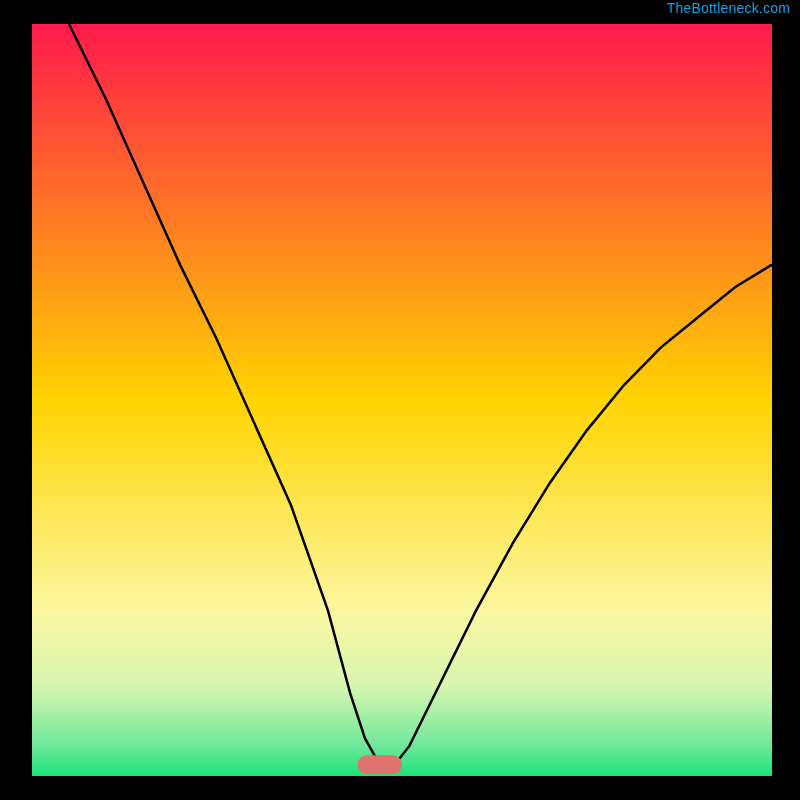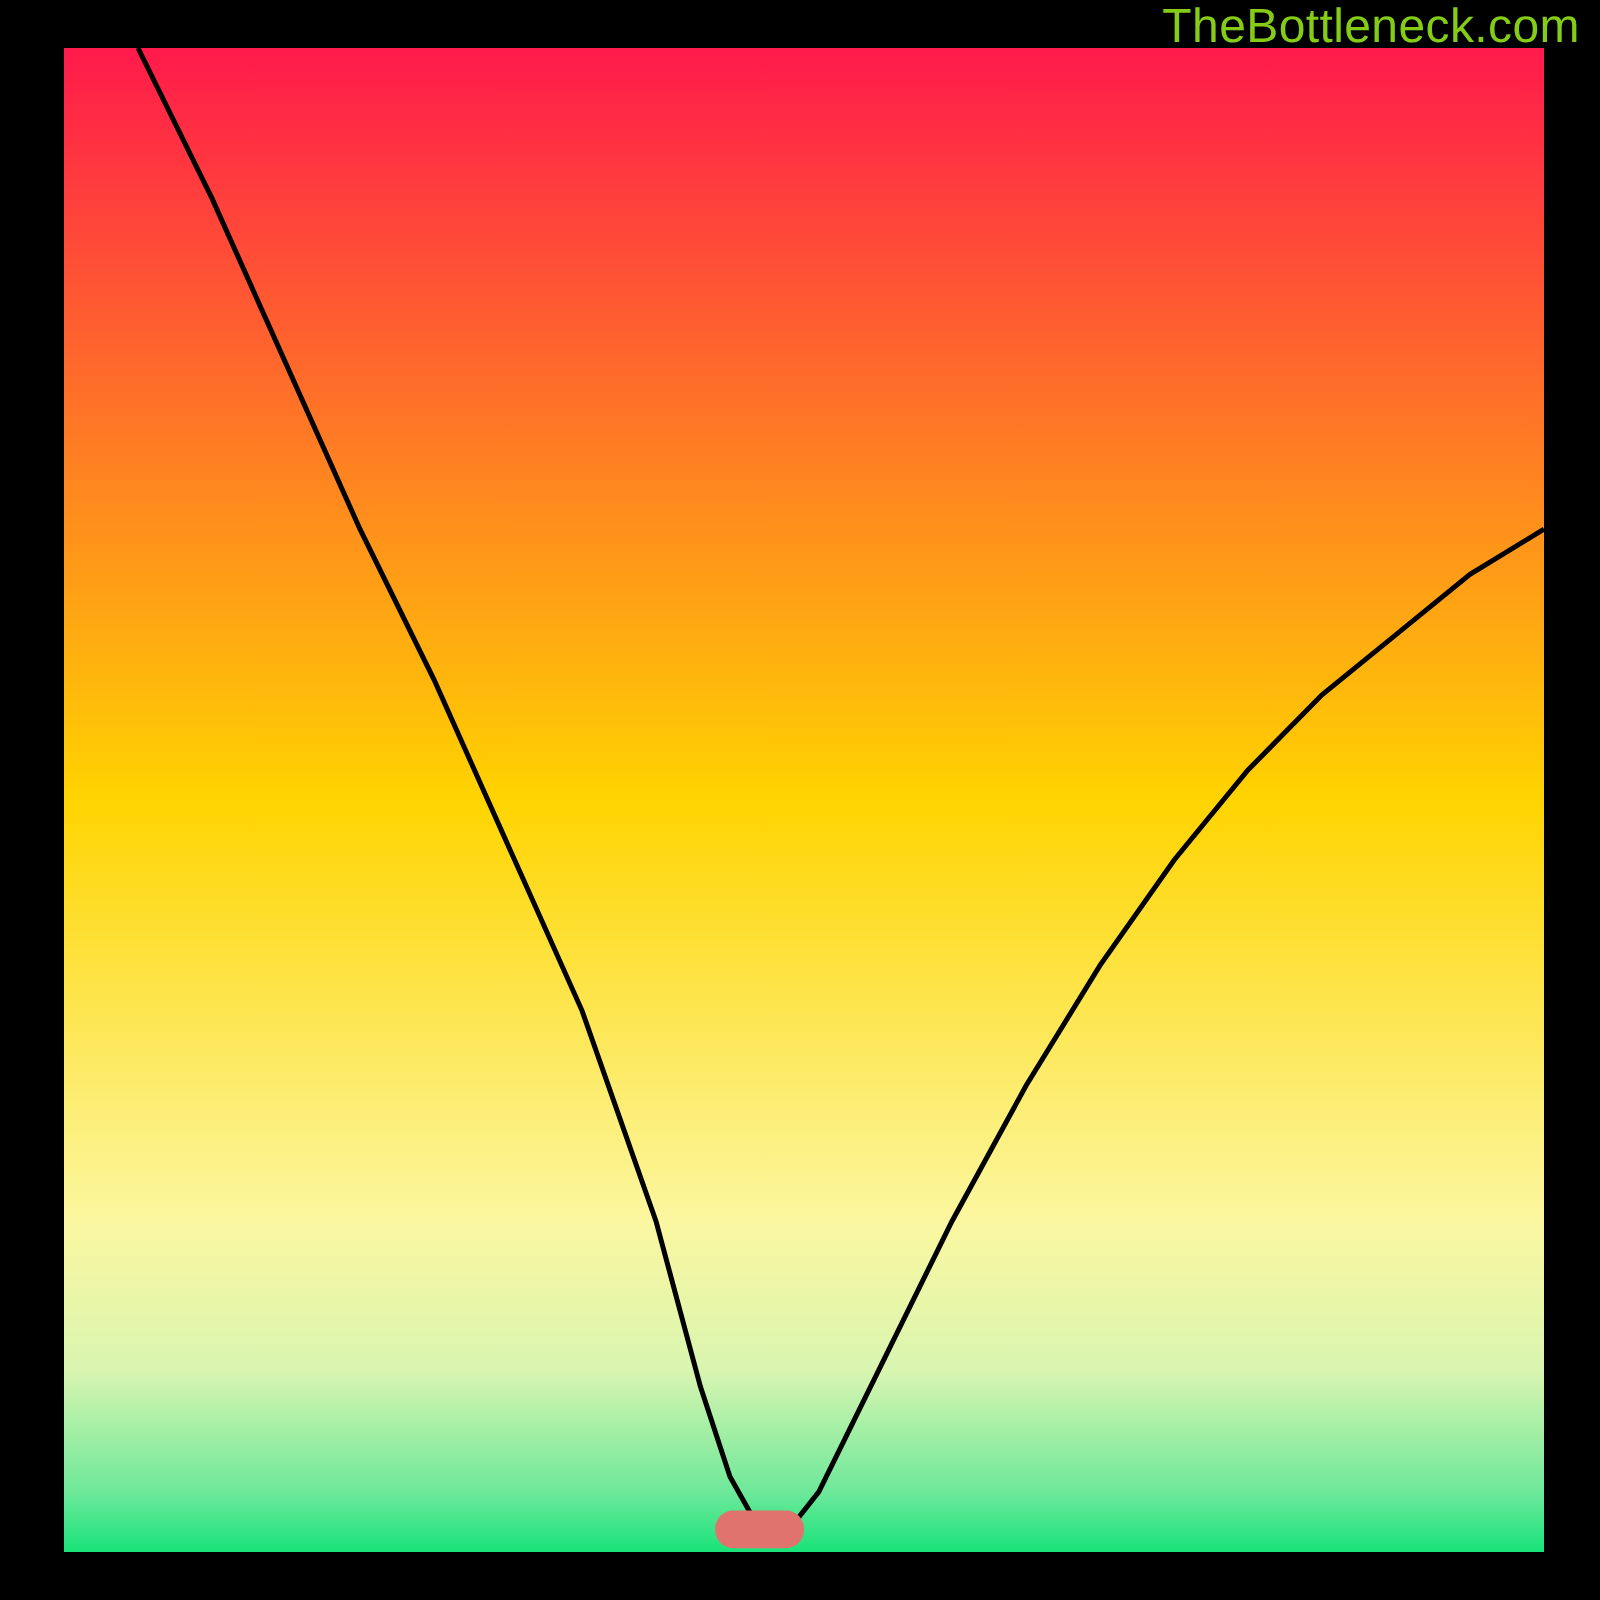--- a/index.html
+++ b/index.html
@@ -18,22 +18,22 @@
   svg.plot {
     position: absolute;
     left: 0;
     top: 0;
   }
   .watermark {
     position: absolute;
     top: 0;
     right: 10px;
     font-family: Arial, Helvetica, sans-serif;
-    font-size: 24px;
-    color: #84cc16;
+    font-size: 14px;
+    color: #0ea5e9;
     font-weight: 500;
     letter-spacing: 0.2px;
   }
 </style>
 </head>
 <body>
 
 <div class="chart-wrap">
 
   <svg class="plot" width="800" height="800" viewBox="0 0 800 800">

